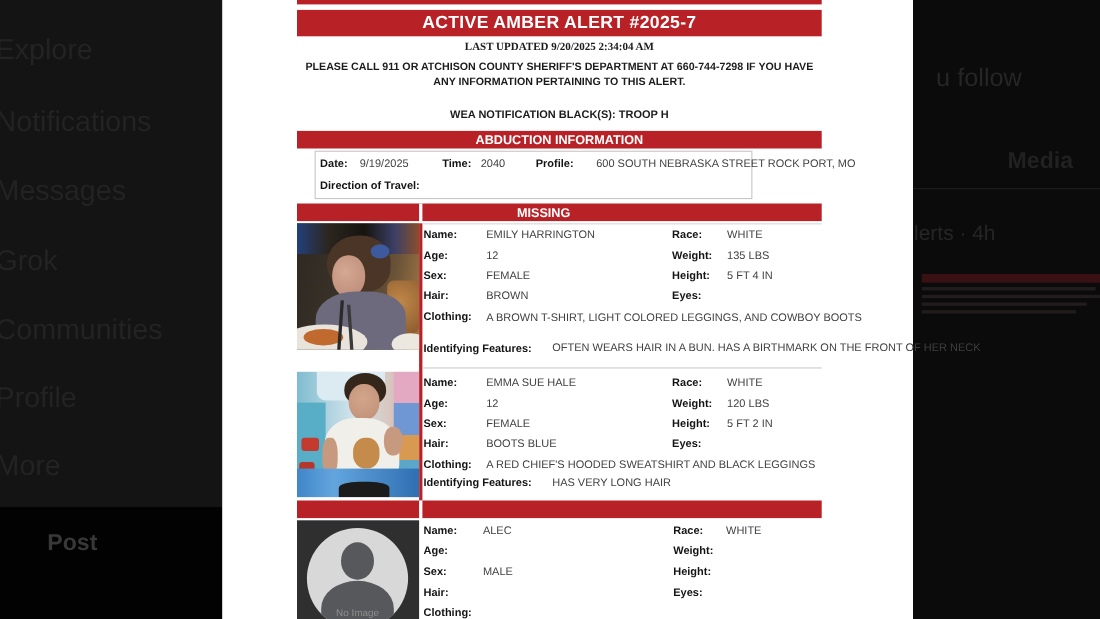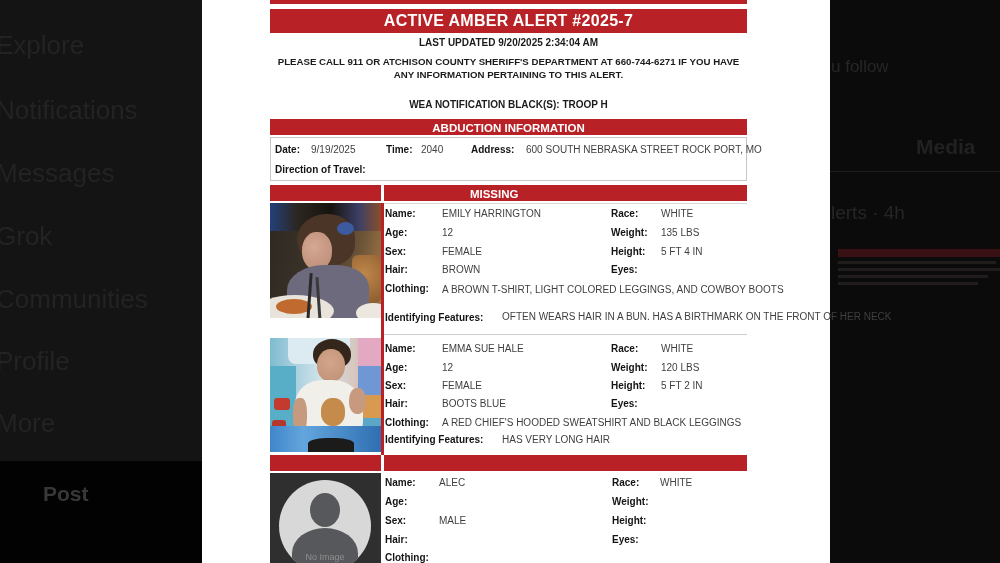--- a/index.html
+++ b/index.html
@@ -8,48 +8,48 @@
   .abs { position:absolute; }
 
   
   #stage { position:relative; width:1000px; height:563px; background:#0b0b0b; }
   .sidebar-bg { left:0; top:0; width:202px; height:563px; background:#141414; }
   .nav-item { left:-4px; font-size:26px; font-weight:500; color:#232323; white-space:nowrap; cursor:pointer; }
   .post-strip { left:0; top:461px; width:202px; height:102px; background:#020202; }
   .post-label { left:43px; top:482px; font-size:21px; font-weight:bold; color:#383838; cursor:pointer; }
 
   .right-frag { color:#262626; white-space:nowrap; }
-  .follow-frag { left:831px; top:57px; font-size:17px;text-align:center; }
+  .follow-frag { left:851px; top:57px; font-size:23px;text-align:center; }
   .media-tab  { left:916px; top:135px; font-size:21px; font-weight:bold; color:#212121; cursor:pointer; }
   .right-divider { left:830px; top:171px; width:170px; height:1px; background:#1e1e1e; }
   .alert-meta { left:831px; top:202px; font-size:19px; }
   .thumb-bar { left:838px; top:249px; width:162px; height:8px; background:#391114; }
   .thumb-line { left:838px; height:3px; background:#221d1d; }
 
   
   .page { left:202px; top:0; width:628px; height:563px; background:#ffffff; }
 
   
   .doc { left:68px; top:0; width:477px; height:563px; font-size:10px; color:#1c1c1c; }
   .redbar { background:#b82227; color:#ffffff; font-weight:bold; }
   .top-sliver { left:0; top:0; width:477px; height:4px; }
   .title-bar { left:0; top:9px; width:477px; height:24px; text-align:center;
                font-size:16px; line-height:24px; letter-spacing:.3px; }
   .center-line { left:0; width:477px; text-align:center; font-weight:bold; color:#1b1b1b; }
-  .last-updated { top:37px; font-size:10px; }
+  .last-updated { top:37px; font-size:10px;font-family:Liberation Serif, serif; }
   .notice { top:55px; font-size:9.7px; line-height:13px; }
   .wea { top:99px; font-size:10px; }
 
   .sec-bar { left:0; width:477px; height:16px; font-size:11.5px; line-height:18px; }
   .sec-title { position:absolute; top:0; left:50%; transform:translateX(-50%); white-space:nowrap; }
   .sec-title.offset { left:47%; }
   .bar-gap { position:absolute; left:111px; top:0; width:3px; height:18px; background:#ffffff; }
 
   .abd-bar { top:119px; }
-  .abd-box { left:0; top:137px; width:477px; height:44px; border:1px solid #c6c6c6; background:#fff; }
+  .abd-box { left:16px; top:137px; width:398px; height:44px; border:1px solid #c6c6c6; background:#fff; }
   .flabel { font-weight:bold; color:#141414; white-space:nowrap; }
   .fval { color:#3f3f3f; white-space:nowrap; }
   .wrap { white-space:normal; }
 
   .missing-bar { top:185px; }
   .red-divider { left:111px; top:203px; width:3px; height:252px; background:#b82227; }
   .row-sep { left:114px; top:334px; width:363px; height:1px; background:#cccccc; }
   .details-top-line { left:114px; top:203px; width:363px; height:1px; background:#d8d8d8; }
   .wanted-bar { top:455px; }
 
@@ -130,34 +130,34 @@
   <div class="abs thumb-line" style="top:275px;width:150px"></div>
   <div class="abs thumb-line" style="top:282px;width:140px"></div>
 
   <div class="abs page">
     <div class="abs doc">
 
       <div class="abs redbar top-sliver"></div>
       <div class="abs redbar title-bar">ACTIVE AMBER ALERT #2025-7</div>
       <div class="abs center-line last-updated">LAST UPDATED 9/20/2025 2:34:04 AM</div>
       <div class="abs center-line notice">
-        <div>PLEASE CALL 911 OR ATCHISON COUNTY SHERIFF'S DEPARTMENT AT 660-744-6271 IF YOU HAVE</div>
+        <div>PLEASE CALL 911 OR ATCHISON COUNTY SHERIFF'S DEPARTMENT AT 660-744-7298 IF YOU HAVE</div>
         <div>ANY INFORMATION PERTAINING TO THIS ALERT.</div>
       </div>
       <div class="abs center-line wea">WEA NOTIFICATION BLACK(S): TROOP H</div>
 
       <div class="abs redbar sec-bar abd-bar">
         <span class="sec-title">ABDUCTION INFORMATION</span>
       </div>
       <div class="abs abd-box">
         <span class="fr flabel" style="left:4px;top:6px">Date:</span>
         <span class="fr fval" style="left:40px;top:6px">9/19/2025</span>
         <span class="fr flabel" style="left:115px;top:6px">Time:</span>
         <span class="fr fval" style="left:150px;top:6px">2040</span>
-        <span class="fr flabel" style="left:200px;top:6px">Address:</span>
+        <span class="fr flabel" style="left:200px;top:6px">Profile:</span>
         <span class="fr fval" style="left:255px;top:6px">600 SOUTH NEBRASKA STREET ROCK PORT, MO</span>
         <span class="fr flabel" style="left:4px;top:26px">Direction of Travel:</span>
         <span class="fr fval" style="left:104px;top:26px"></span>
       </div>
 
       <div class="abs redbar sec-bar missing-bar">
         <div class="bar-gap"></div>
         <span class="sec-title offset">MISSING</span>
       </div>
       <div class="abs red-divider"></div>

